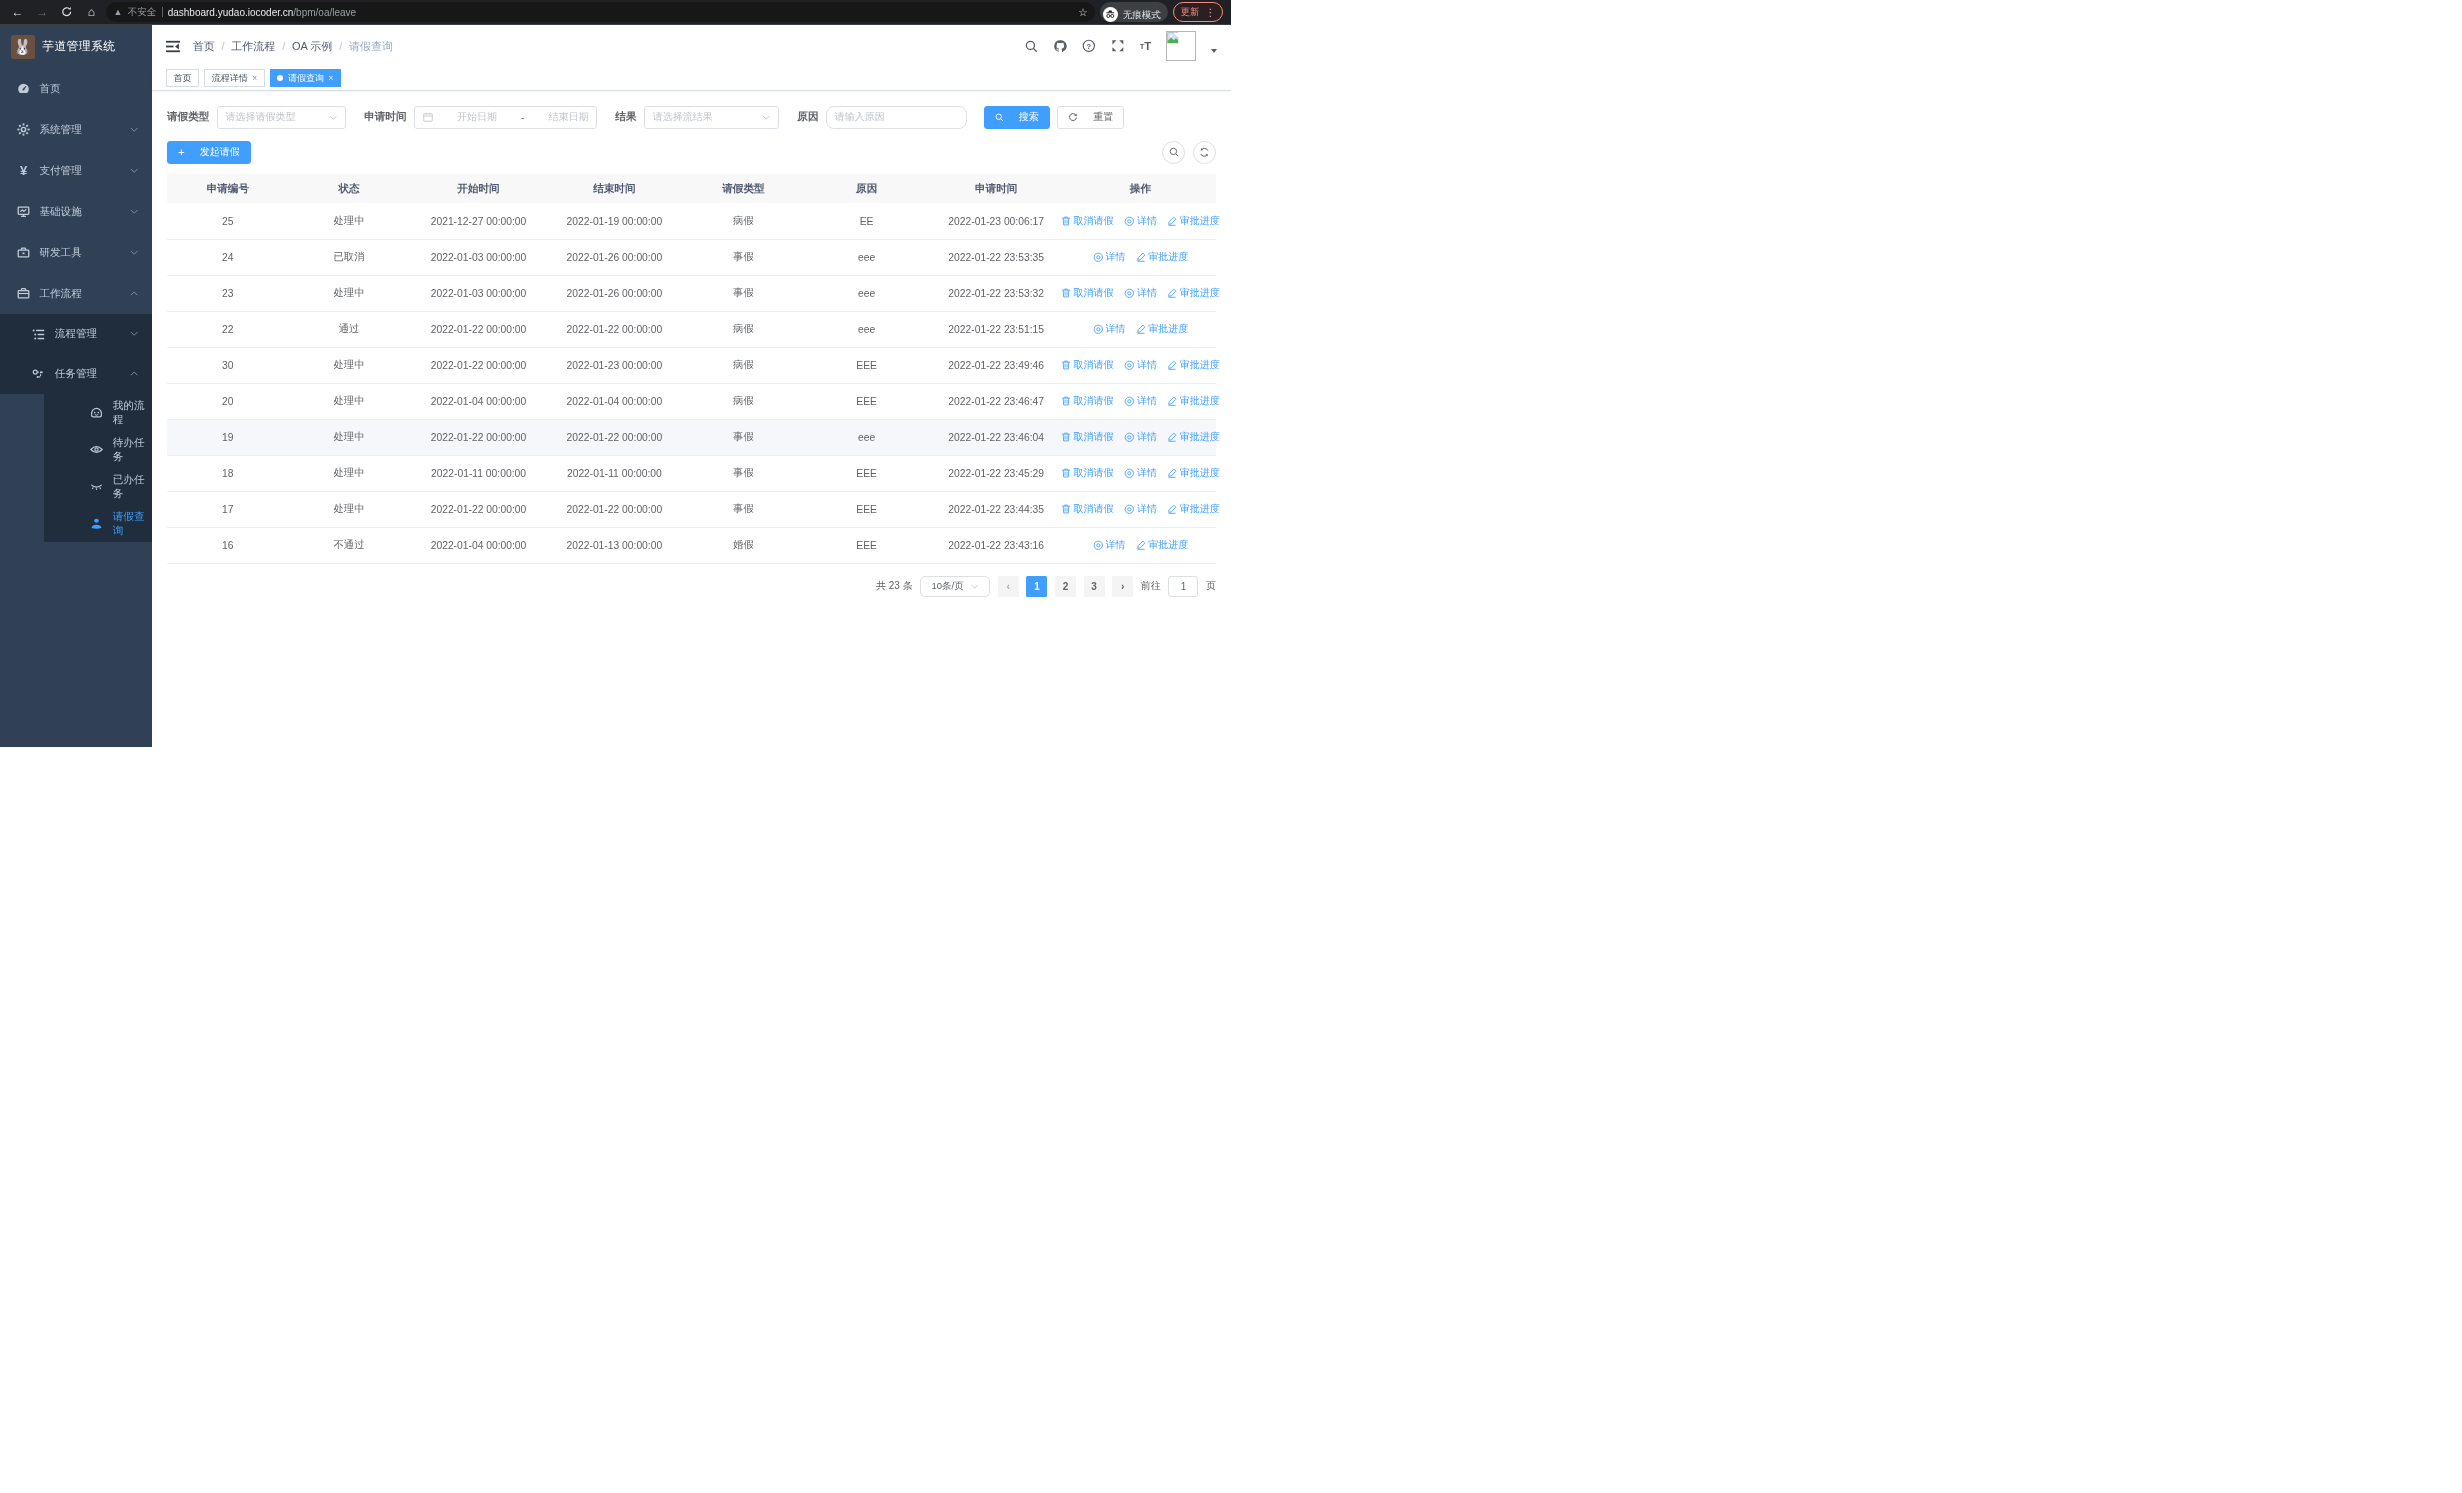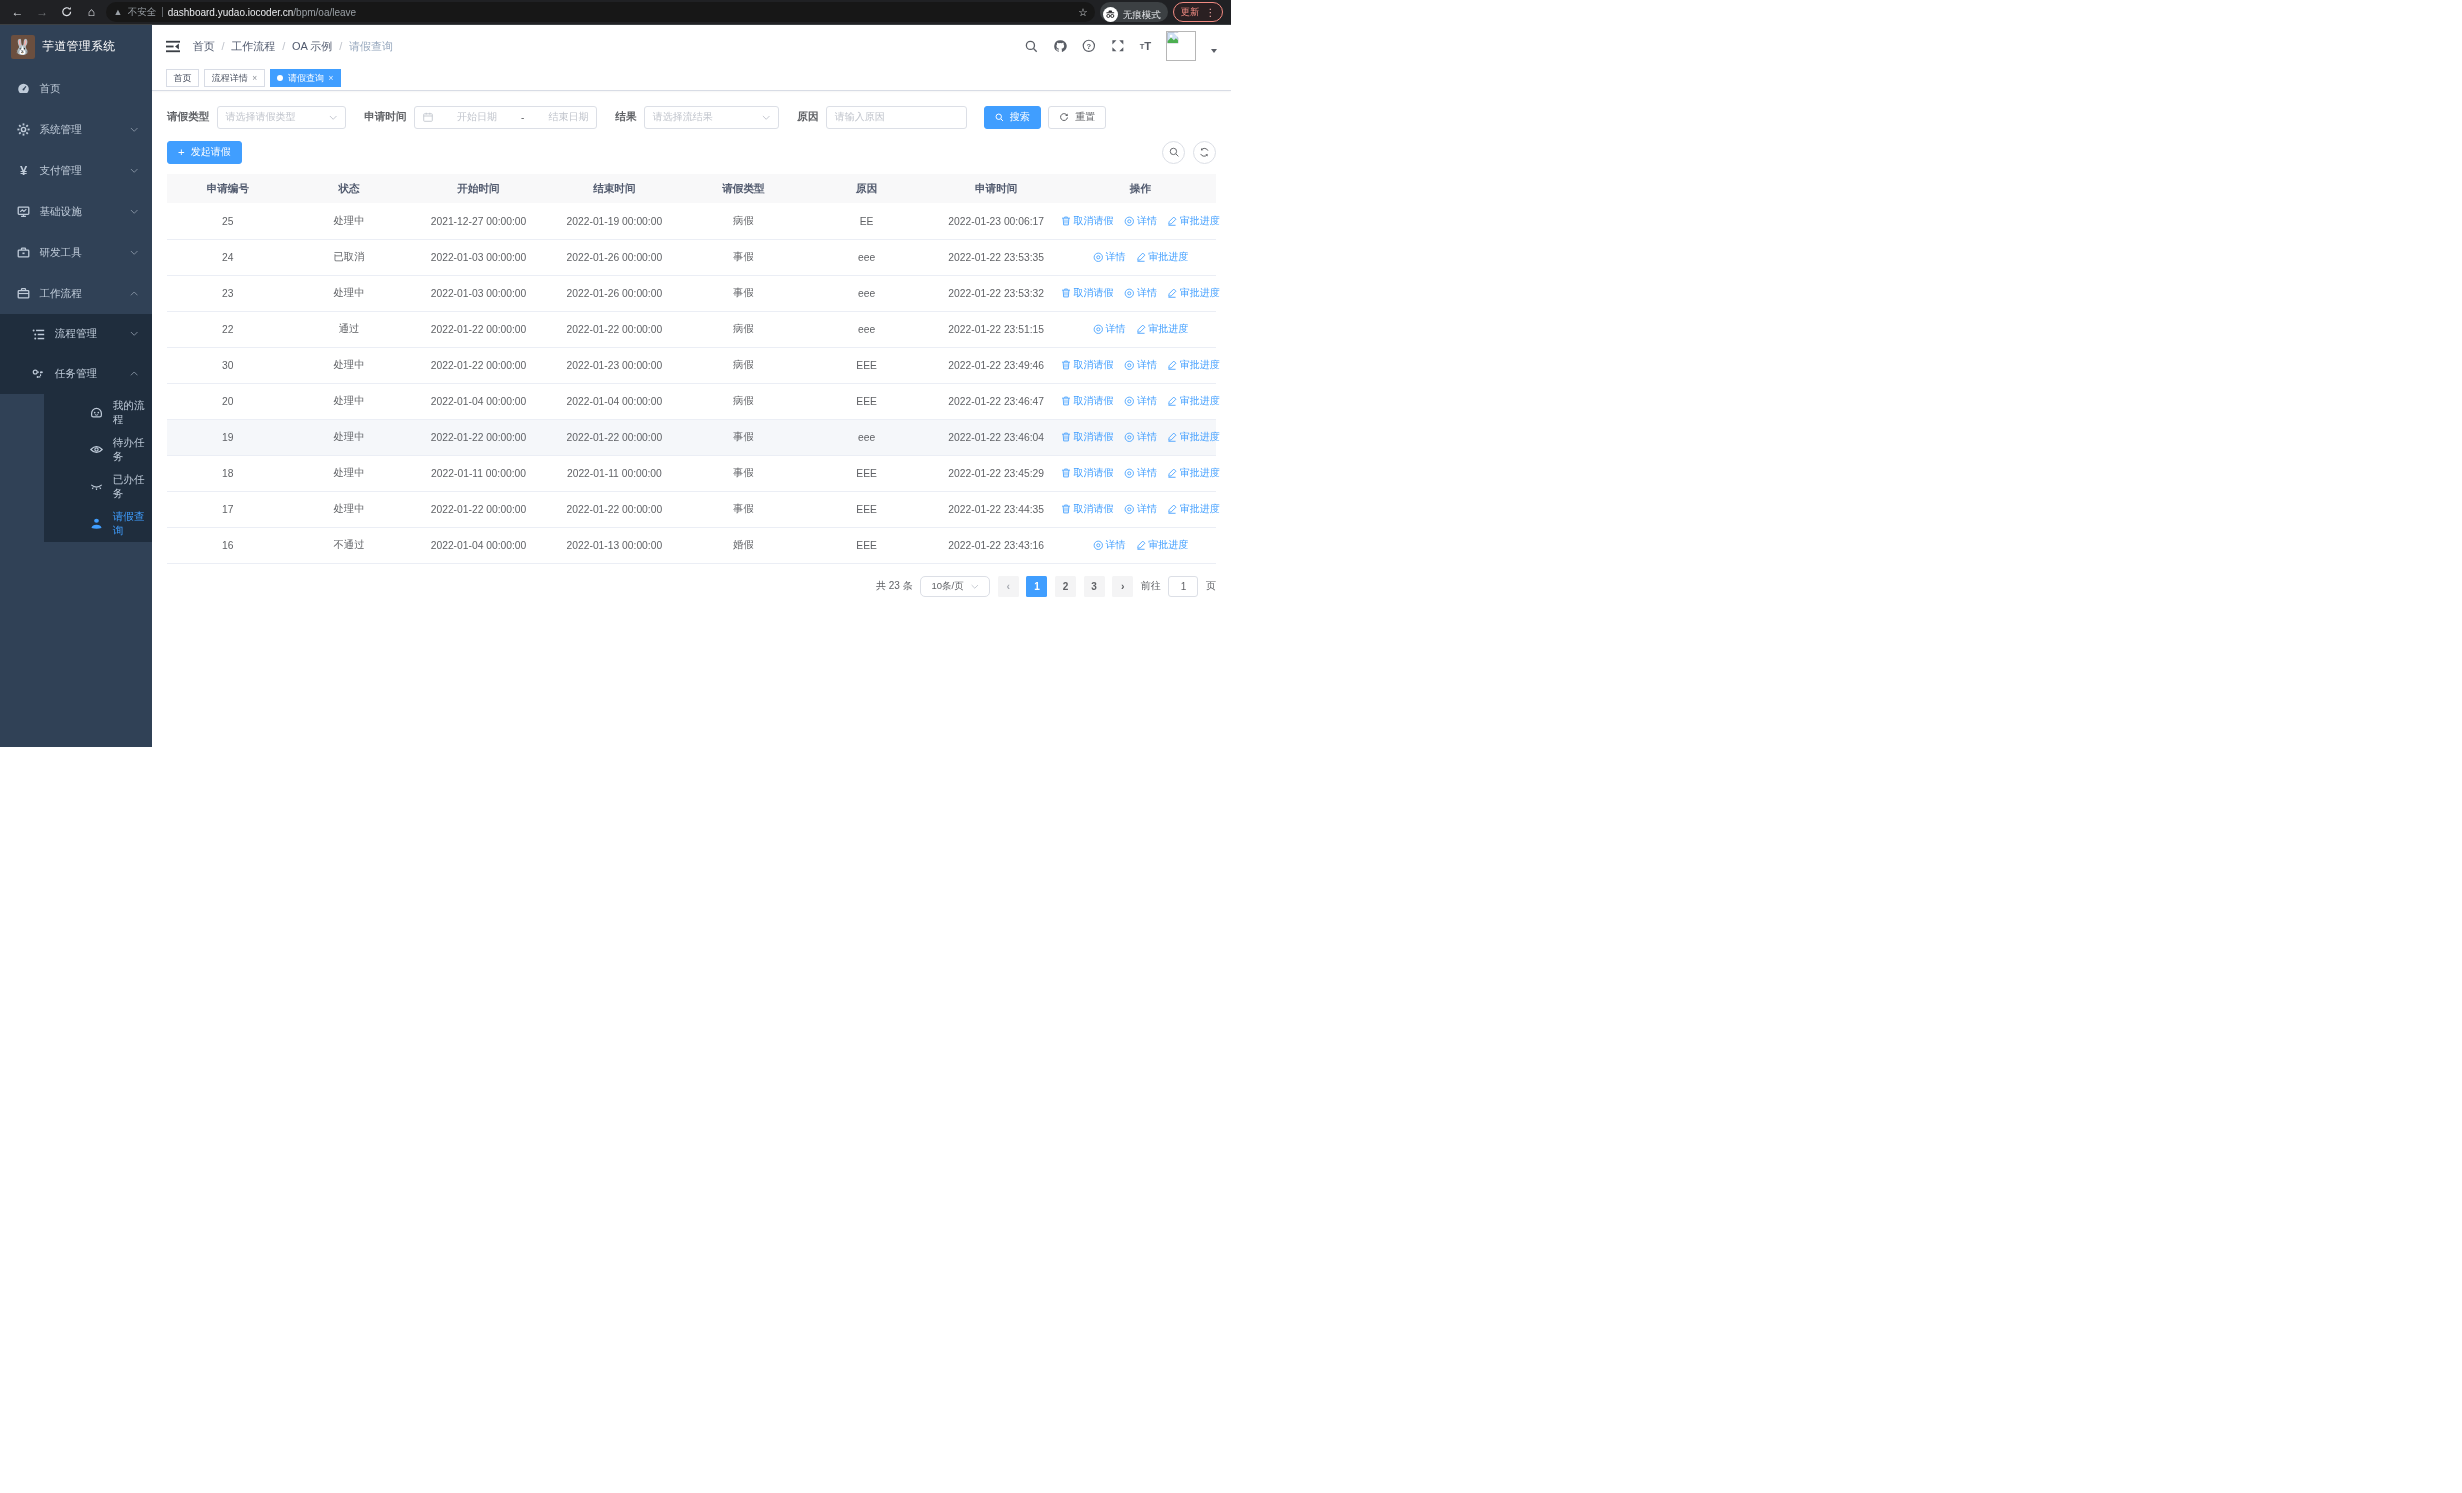--- a/index.html
+++ b/index.html
@@ -78,23 +78,23 @@
   
   .content { padding:10.6px 15px 0; flex:1; }
   .filters { display:flex; align-items:center; gap:7.6px; margin:4.6px 0 12px; flex-wrap:nowrap; }
   .f-label { font-size:10.6px; font-weight:bold; color:#606266; white-space:nowrap; margin-left:10.6px; }
   .f-label:first-child { margin-left:0; }
   .ctrl { height:23px; border:0.8px solid #dcdfe6; border-radius:3px; background:#fff;
     display:flex; align-items:center; padding:0 7.6px; color:#c0c4cc; font-size:10px; }
   .ctrl .chev { margin-left:auto; color:#c0c4cc; }
   .sel-leave { width:129px; } .sel-result { width:135px; }
   .daterange { width:183px; justify-content:space-between; }
-  .inp-reason { width:141px; }
+  .inp-reason { width:141px;border-radius:8px; }
   .btn { height:23px; border-radius:3px; font-size:10px; display:flex; align-items:center;
-    gap:6px; padding:0 10px; cursor:pointer; border:0.8px solid #dcdfe6; background:#fff; color:#606266; }
+    gap:15px; padding:0 10px; cursor:pointer; border:0.8px solid #dcdfe6; background:#fff; color:#606266; }
   .btn-primary { background:#409eff; border-color:#409eff; color:#fff; }
   .btn .plus { font-size:11.4px; line-height:1; }
   .toolbar-row { display:flex; align-items:center; margin-bottom:10.6px; }
   .tool-icons { margin-left:auto; display:flex; gap:7.6px; }
   .circle-btn { width:23px; height:23px; border-radius:50%; border:0.8px solid #dcdfe6;
     display:flex; align-items:center; justify-content:center; color:#606266; background:#fff; cursor:pointer; }
 
   
   table { width:100%; border-collapse:collapse; table-layout:fixed; }
   thead th { background:#f8f8f9; color:#515a6e; font-size:10.6px; font-weight:bold;

